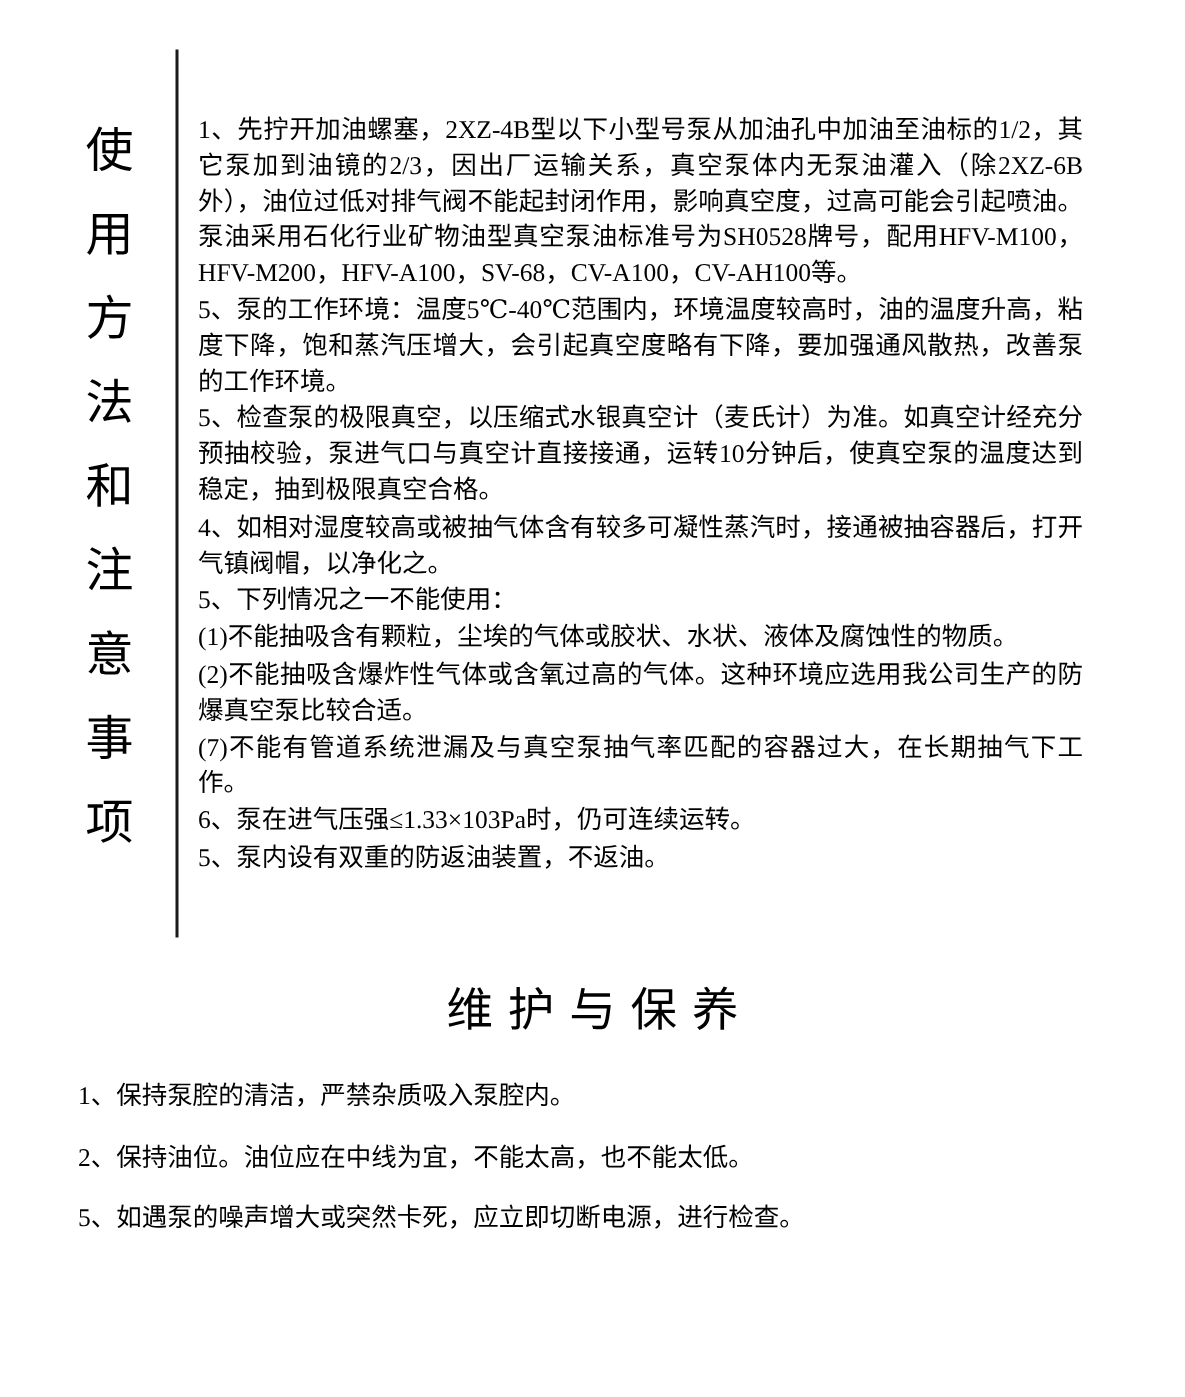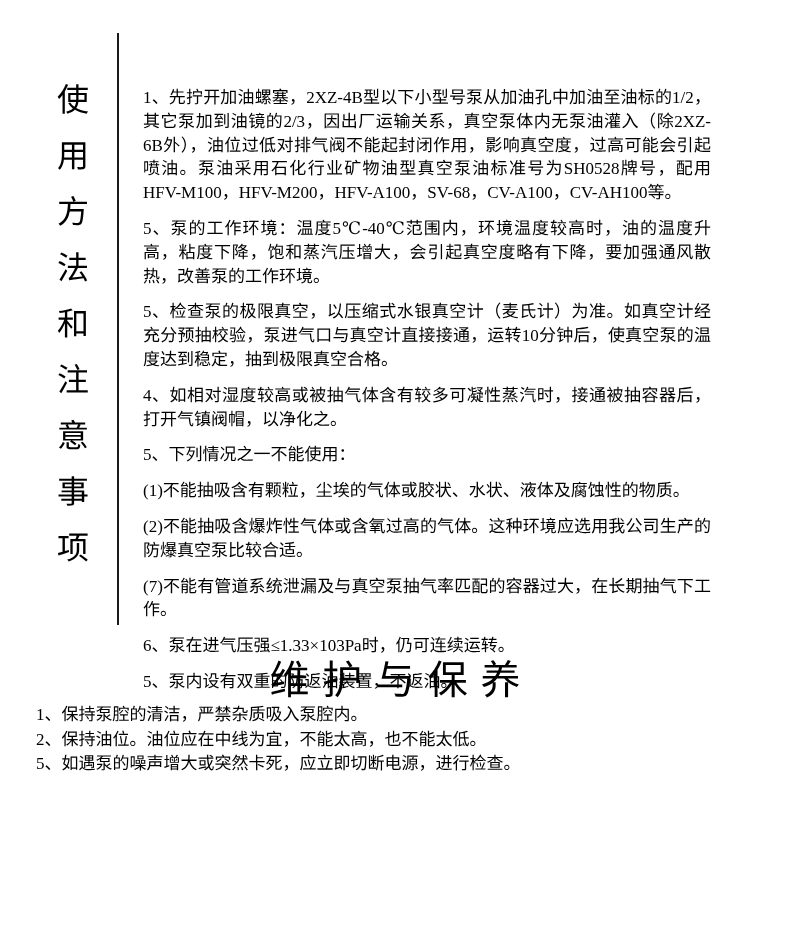--- a/index.html
+++ b/index.html
@@ -37,44 +37,44 @@
     .instructions {
       position: absolute;
       left: 131px;
       top: 74px;
       width: 592px;
       font-size: 17px;
       line-height: 23.8px;
       text-align: justify;
       color: #000000;
     }
-    .instructions p { margin: 12px; }
+    .instructions p { margin: 1px; }
     .maint-title {
       position: absolute;
       left: 0;
       top: 648px;
       width: 100%;
       text-align: center;
-      font-size: 40px;
+      font-size: 31px;
       font-weight: 400;
       letter-spacing: 0.32em;
       text-indent: 0.32em; 
       color: #000000;
     }
     .maintenance {
       position: absolute;
       left: 36px;
       top: 703px;
       width: 726px;
       font-size: 17px;
       line-height: 24.5px;
       text-align: justify;
       color: #000000;
     }
-    .maintenance p { margin: 0; }
+    .maintenance p { margin: 16px; }
   </style>
 </head>
 <body>
 
 <div class="page">
 
   <div class="divider"></div>
 
   <div class="side-title">
     <span>使</span>

